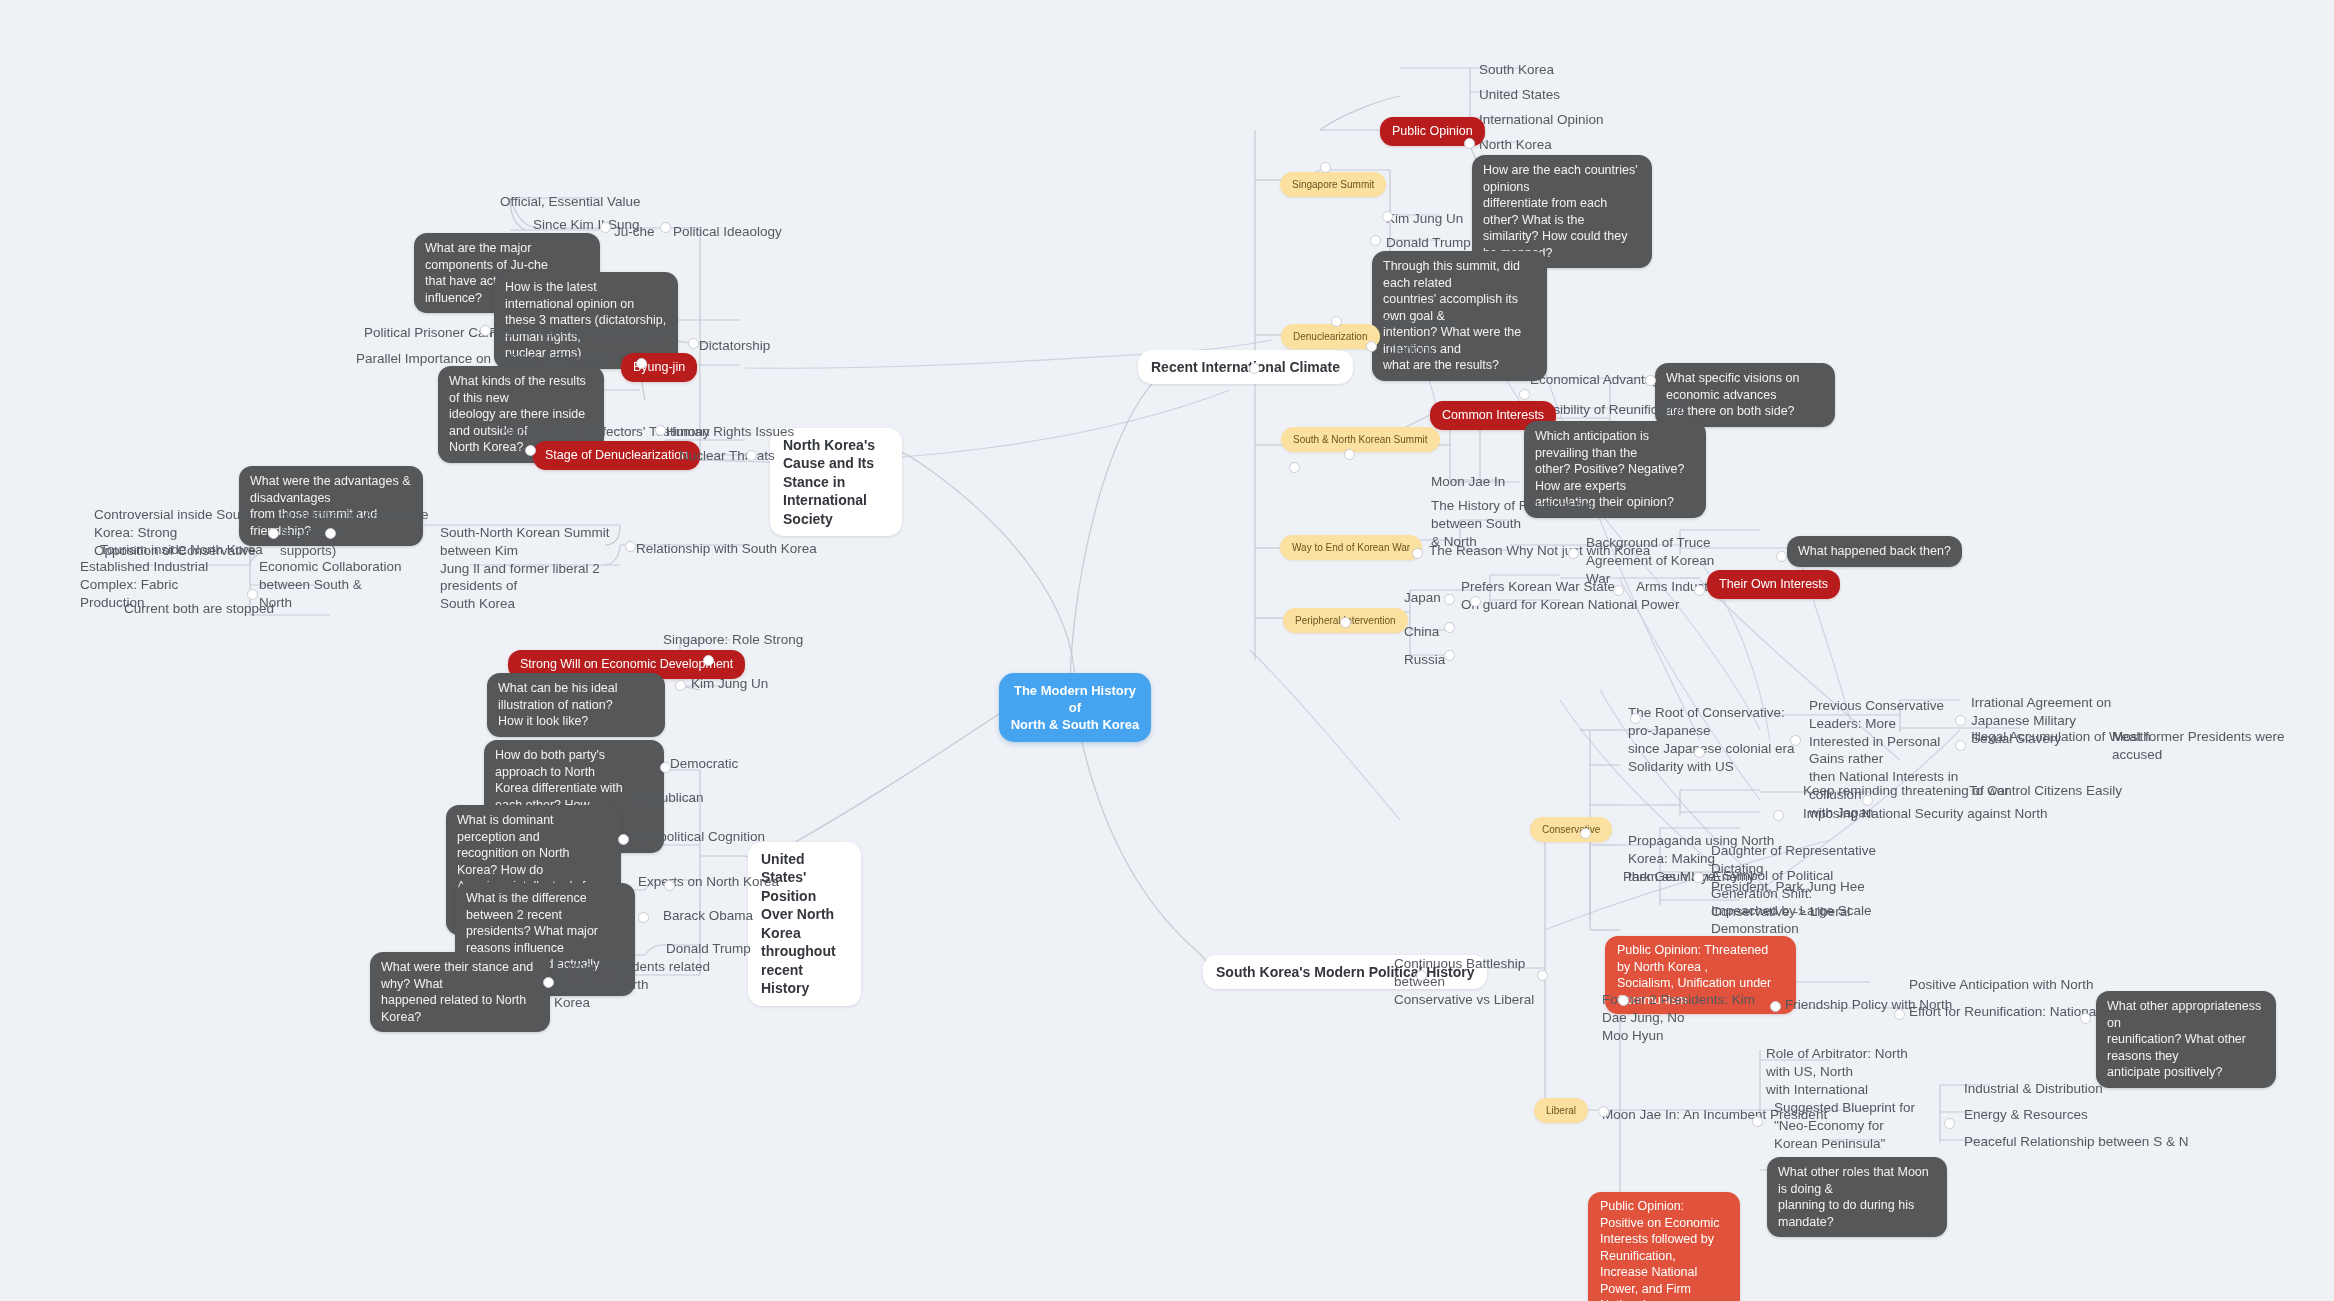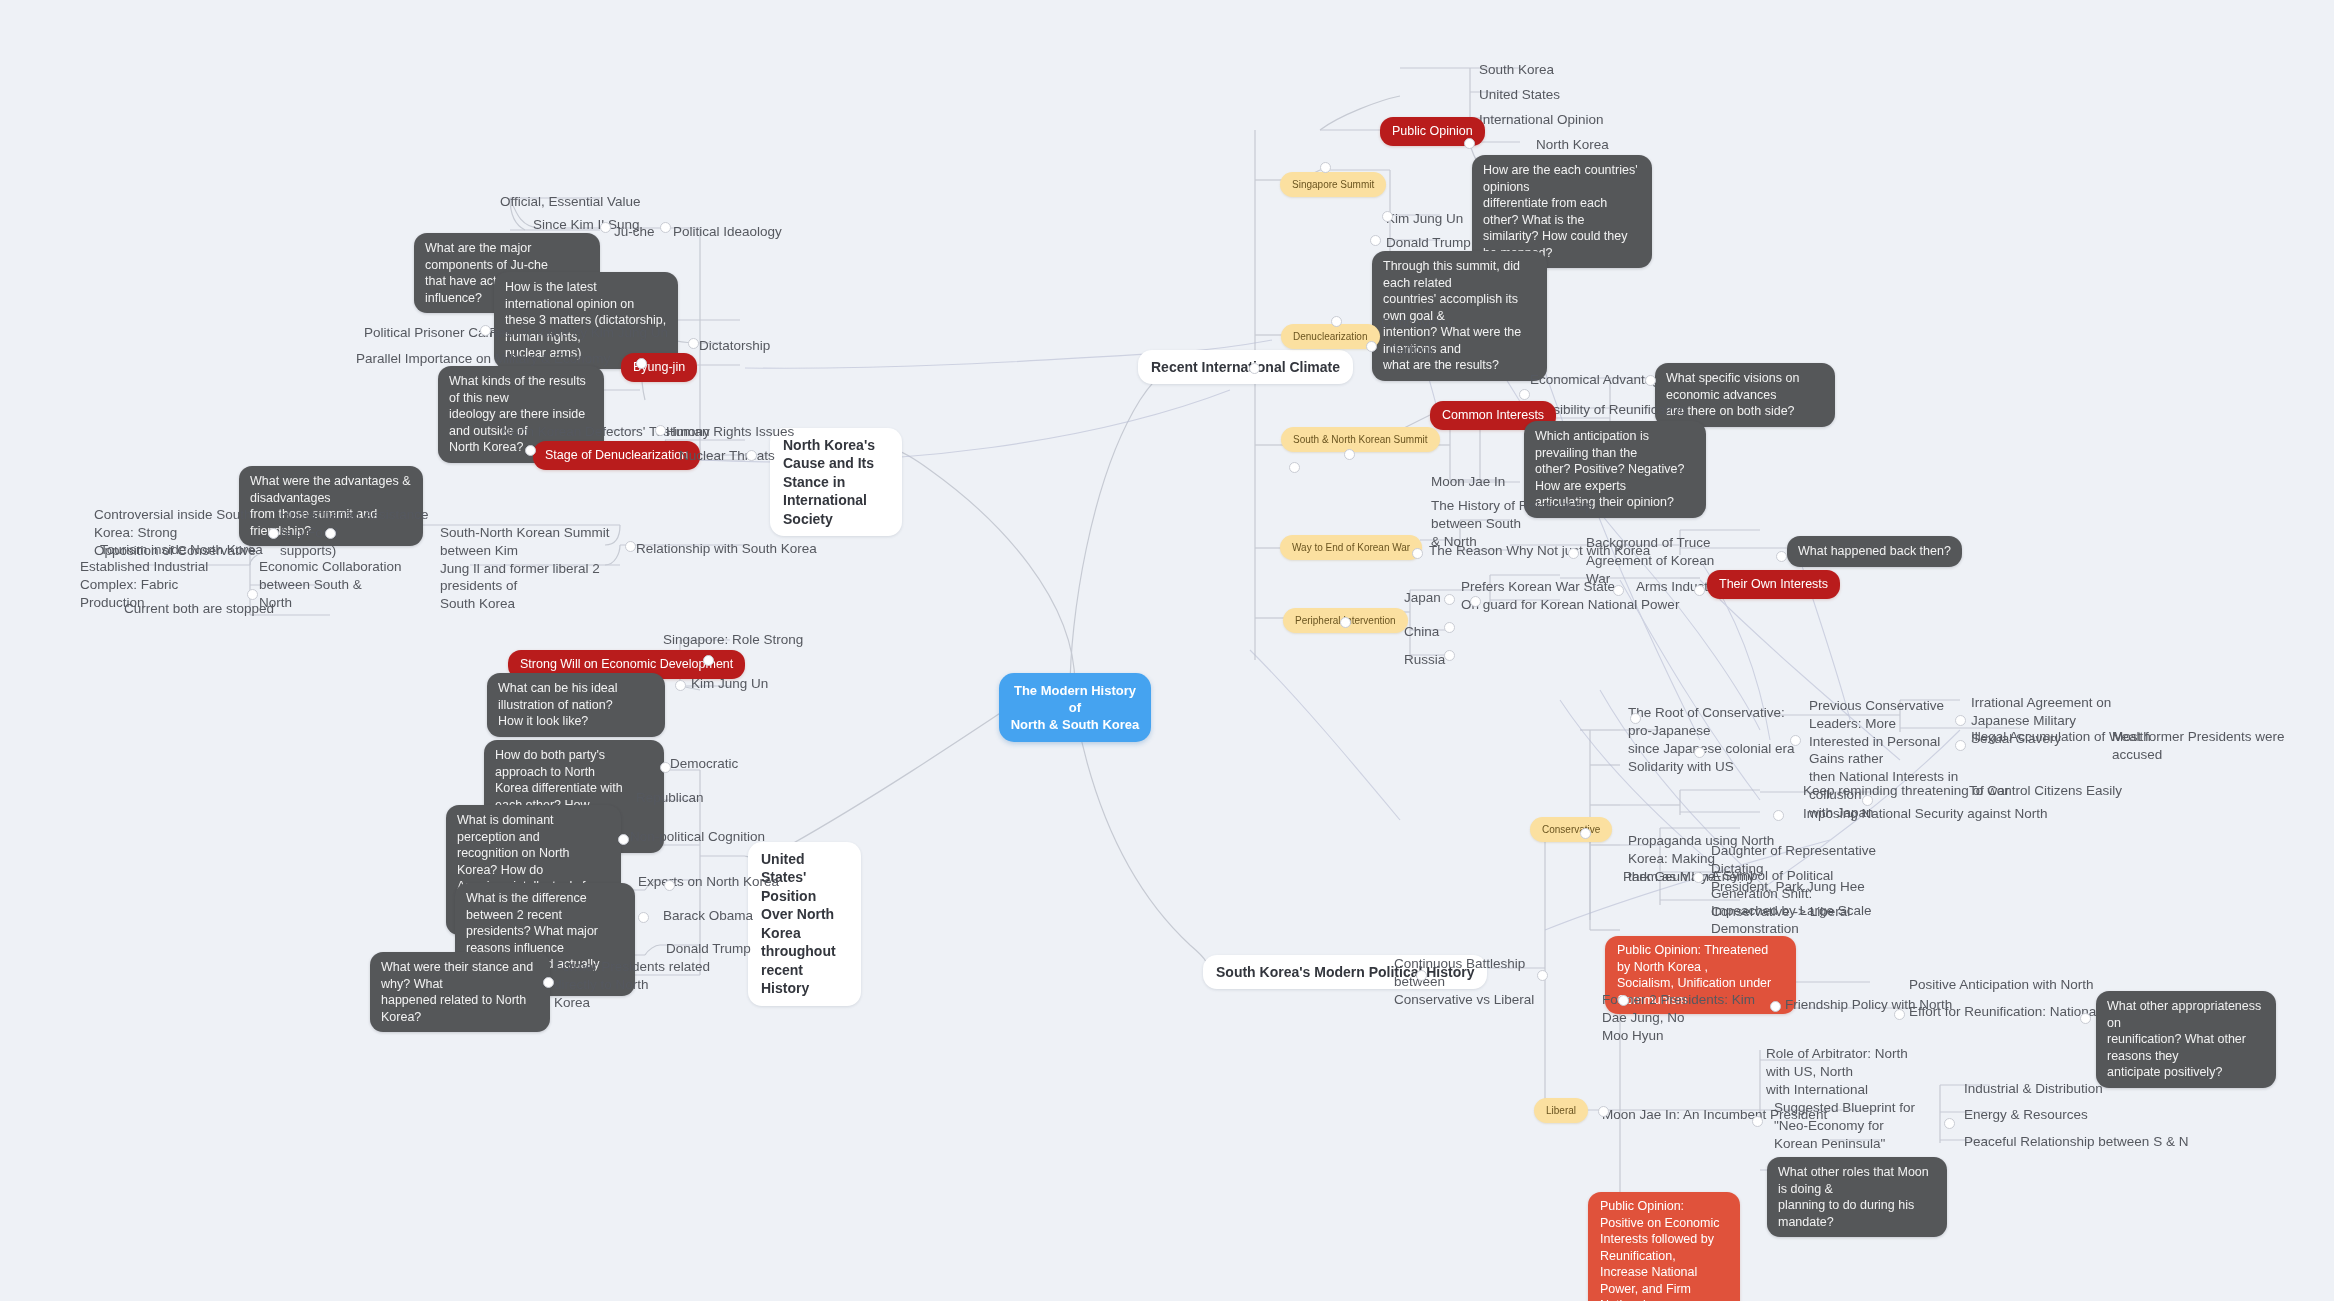--- a/index.html
+++ b/index.html
@@ -375,21 +375,21 @@
   <div class="node n-plain" style="left:657px;top:904px;">Barack Obama</div>
   <div class="node n-plain" style="left:660px;top:937px;">Donald Trump</div>
   <div class="node n-dark" style="left:370px;top:952px;width:180px;">What were their stance and why? What
 happened related to North Korea?</div>
   <div class="node n-plain" style="left:548px;top:955px;width:182px;">Former Presidents related directly to North
 Korea</div>
 
   <div class="node n-plain" style="left:1473px;top:58px;">South Korea</div>
   <div class="node n-plain" style="left:1473px;top:83px;">United States</div>
   <div class="node n-plain" style="left:1473px;top:108px;">International Opinion</div>
-  <div class="node n-plain" style="left:1530px;top:133px;">North Korea</div>
+  <div class="node n-plain" style="left:1473px;top:133px;">North Korea</div>
   <div class="node n-red" style="left:1380px;top:117px;">Public Opinion</div>
   <div class="node n-dark" style="left:1472px;top:155px;width:180px;">How are the each countries' opinions
 differentiate from each other? What is the
 similarity? How could they be mapped?</div>
   <div class="node n-yellow" style="left:1280px;top:172px;">Singapore Summit</div>
   <div class="node n-plain" style="left:1380px;top:207px;">Kim Jung Un</div>
   <div class="node n-plain" style="left:1380px;top:231px;">Donald Trump</div>
   <div class="node n-dark" style="left:1372px;top:251px;width:175px;">Through this summit, did each related
 countries' accomplish its own goal &amp;
 intention? What were the intentions and

